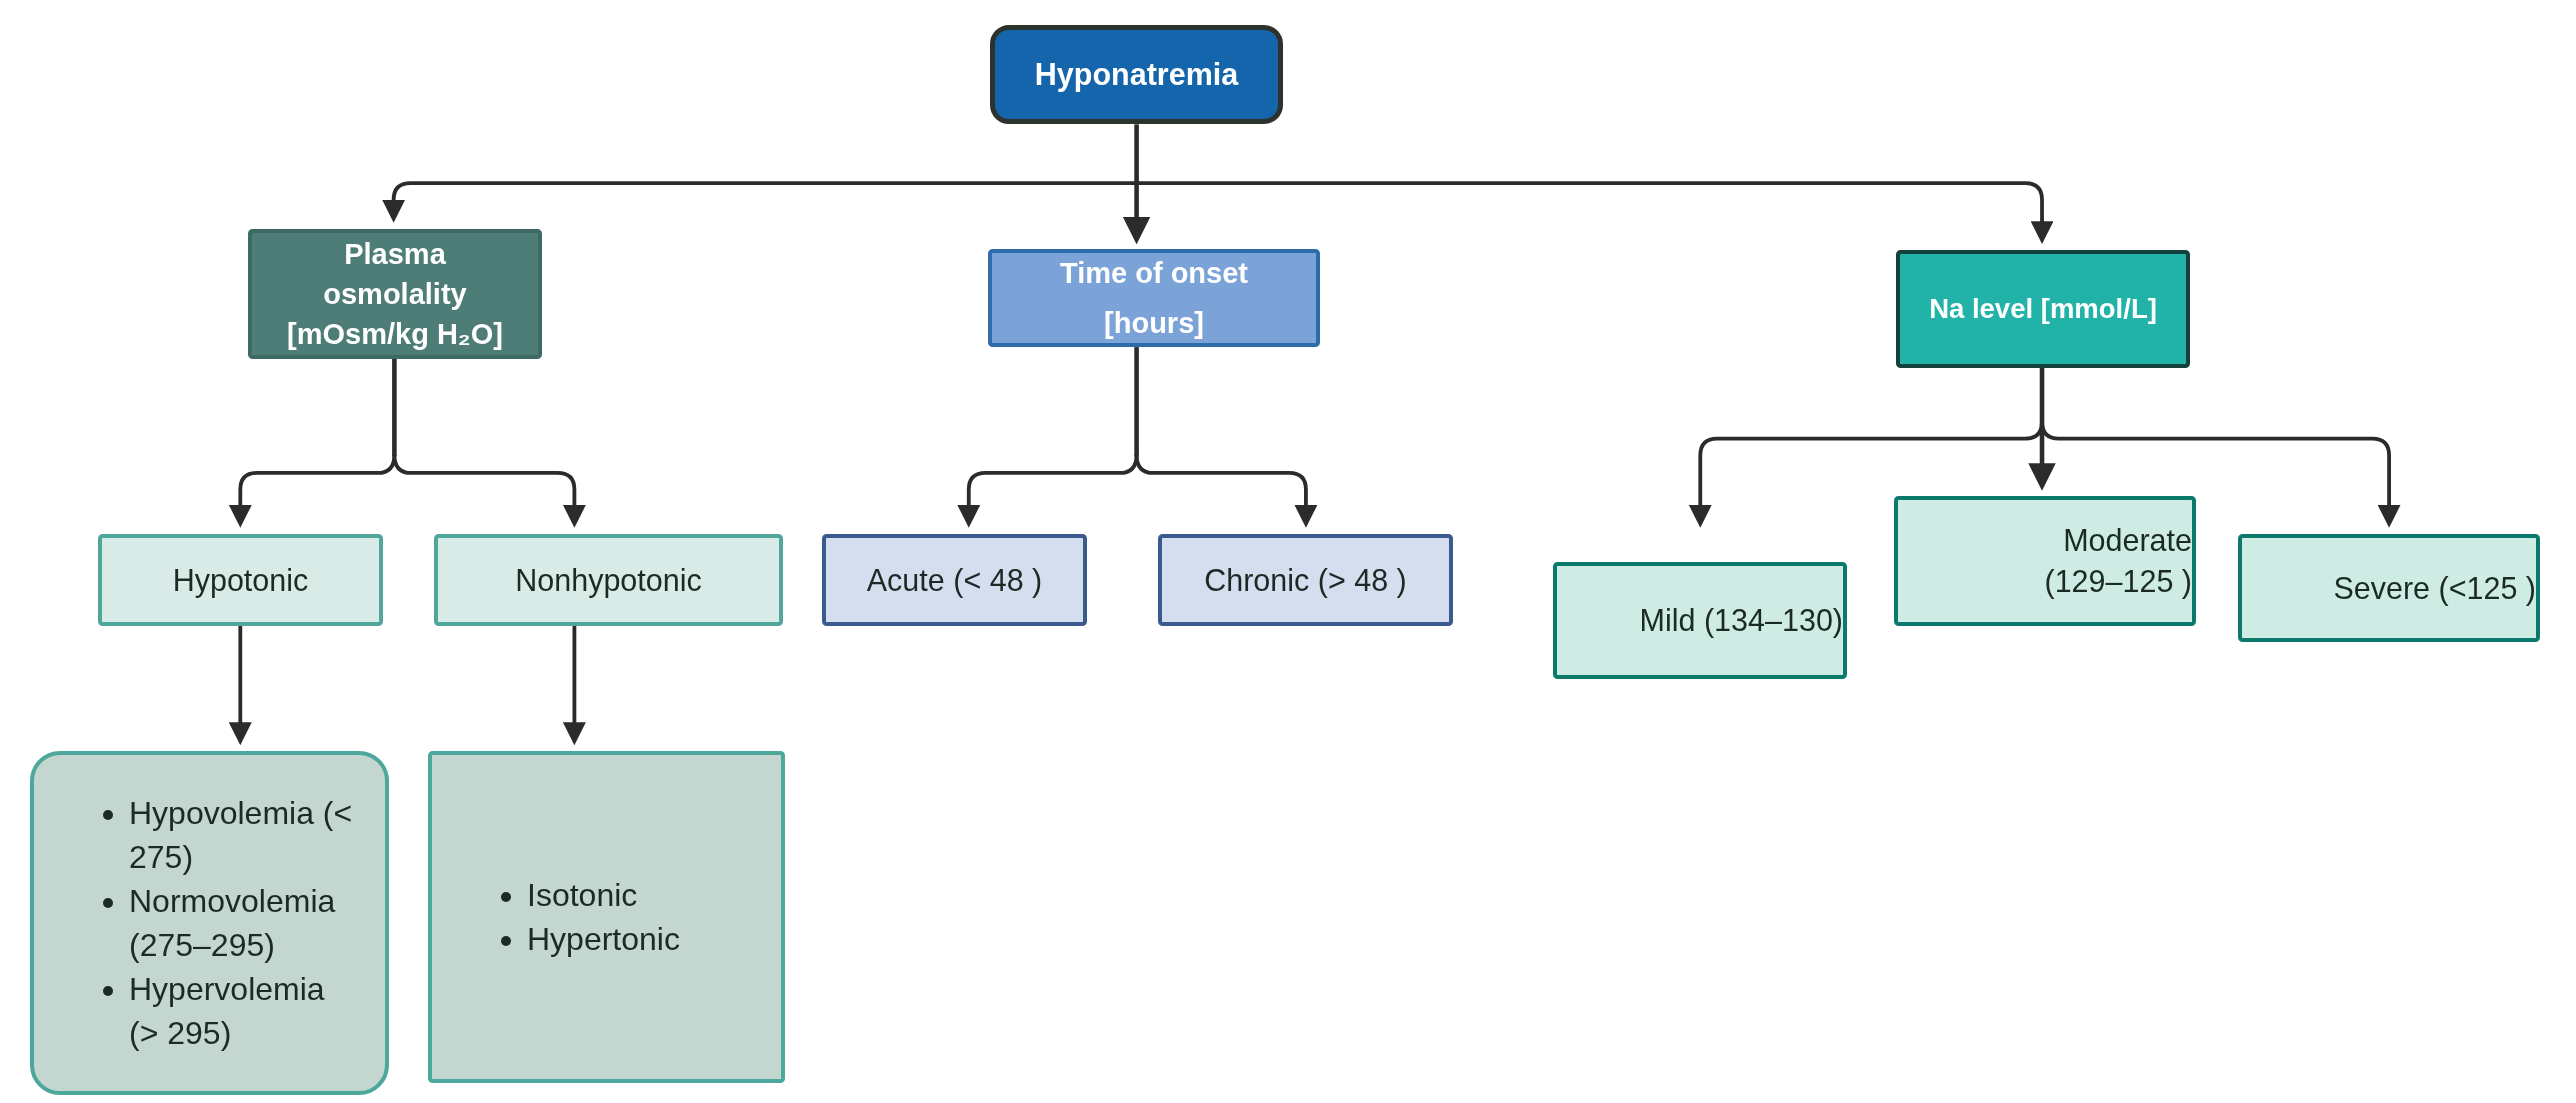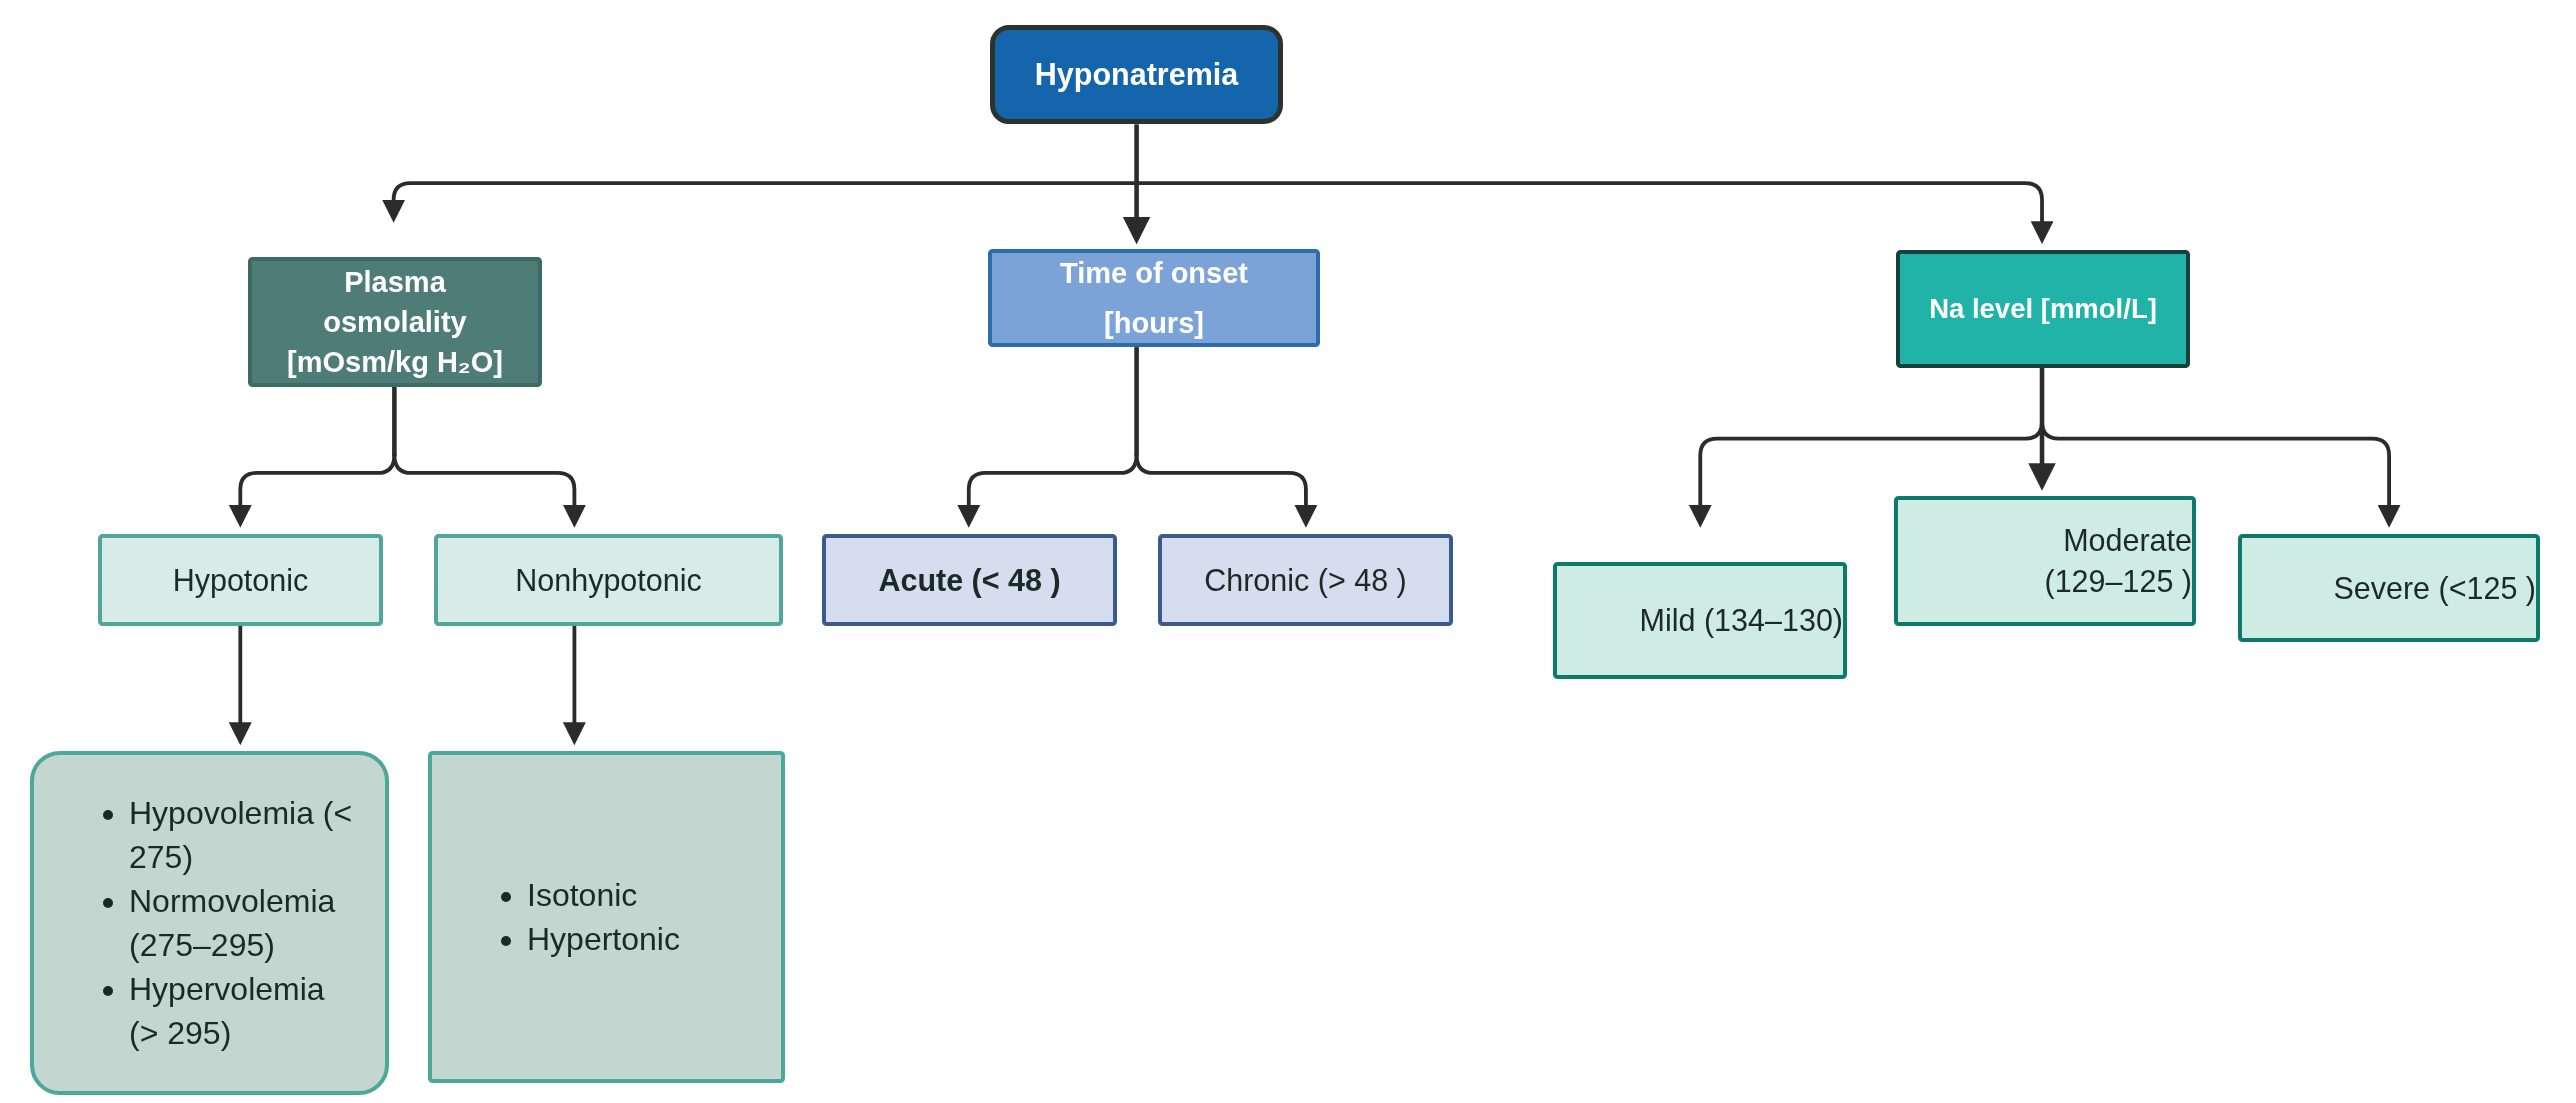--- a/index.html
+++ b/index.html
@@ -28,21 +28,21 @@
   .node .ln{display:block;}
   
   .root{
     background:var(--root_fill);
     border:5.3px solid var(--root_border);
     color:#ffffff;font-size:30.5px;font-weight:bold;
     border-radius:3.8px;
   }
   
   .lvl2{color:#ffffff;font-weight:bold;font-size:29px;line-height:40px;}
-  .plasma{background:var(--plasma_fill);border:4.6px solid var(--plasma_border);margin-top:28px;}
+  .plasma{background:var(--plasma_fill);border:4.6px solid var(--plasma_border);}
   .onset{background:var(--onset_fill);border:4.6px solid var(--onset_border);}
   .na{background:var(--na_fill);border:4.6px solid var(--na_border);font-size:27.5px;}
   
   .lvl3{
     color:var(--text_dark);font-size:30.5px;line-height:41px;font-weight:400;
   }
   .tonic{background:var(--tonic_fill);border:4.6px solid var(--tonic_border);}
   .time{background:var(--time_fill);border:4.6px solid var(--time_border);}
   .sev{background:var(--severity_fill);border:4.6px solid var(--severity_border);align-items:flex-end;}
   
@@ -109,21 +109,21 @@
   </div>
 
   <div class="node lvl3 tonic" style="left:98px;top:534px;width:285px;height:92px;">
     <span class="ln">Hypotonic</span>
   </div>
 
   <div class="node lvl3 tonic" style="left:434px;top:534px;width:349px;height:92px;">
     <span class="ln">Nonhypotonic</span>
   </div>
 
-  <div class="node lvl3 time" style="left:822px;top:534px;width:295px;height:92px;font-weight:bold;">
+  <div class="node lvl3 time" style="left:822px;top:534px;width:265px;height:92px;">
     <span class="ln">Acute (&lt; 48 )</span>
   </div>
 
   <div class="node lvl3 time" style="left:1158px;top:534px;width:295px;height:92px;">
     <span class="ln">Chronic (&gt; 48 )</span>
   </div>
 
   <div class="node lvl3 sev" style="left:1553px;top:562px;width:294px;height:117px;">
     <span class="ln">Mild (134–130)</span>
   </div>

